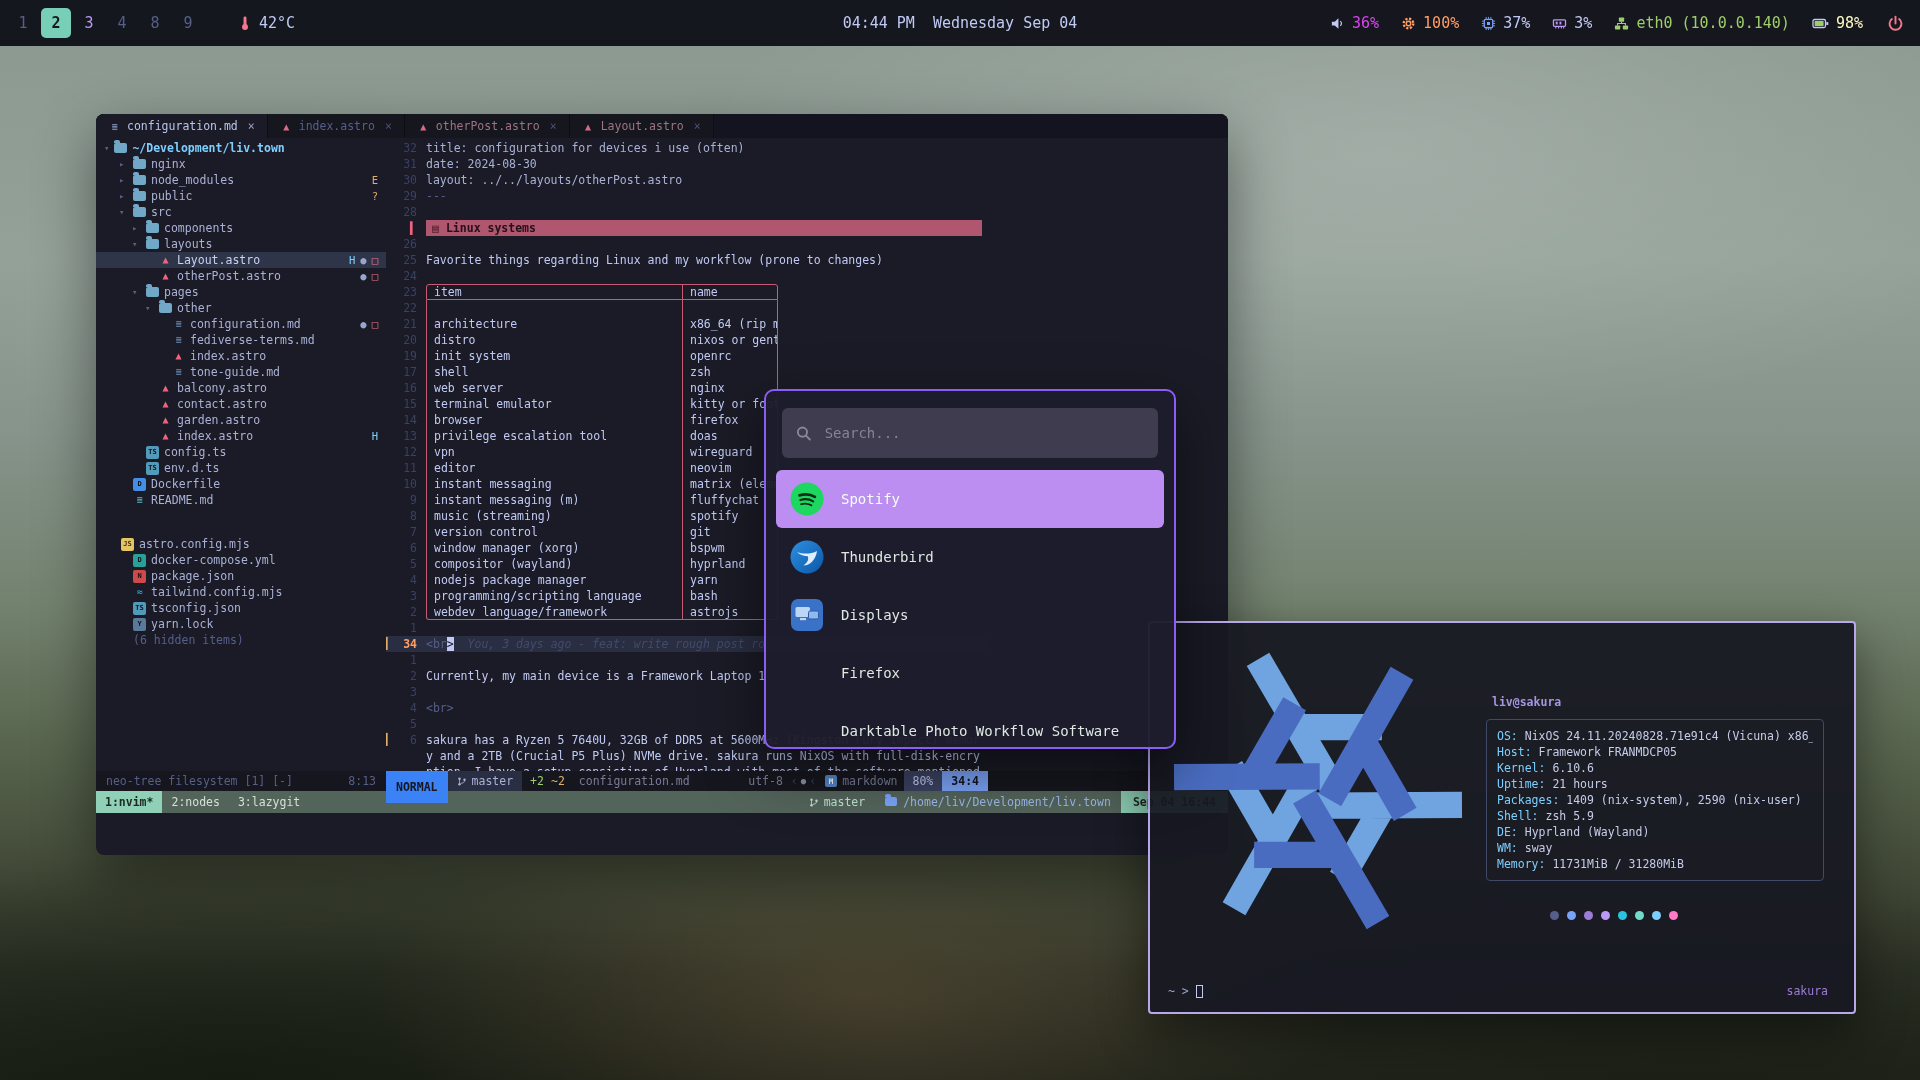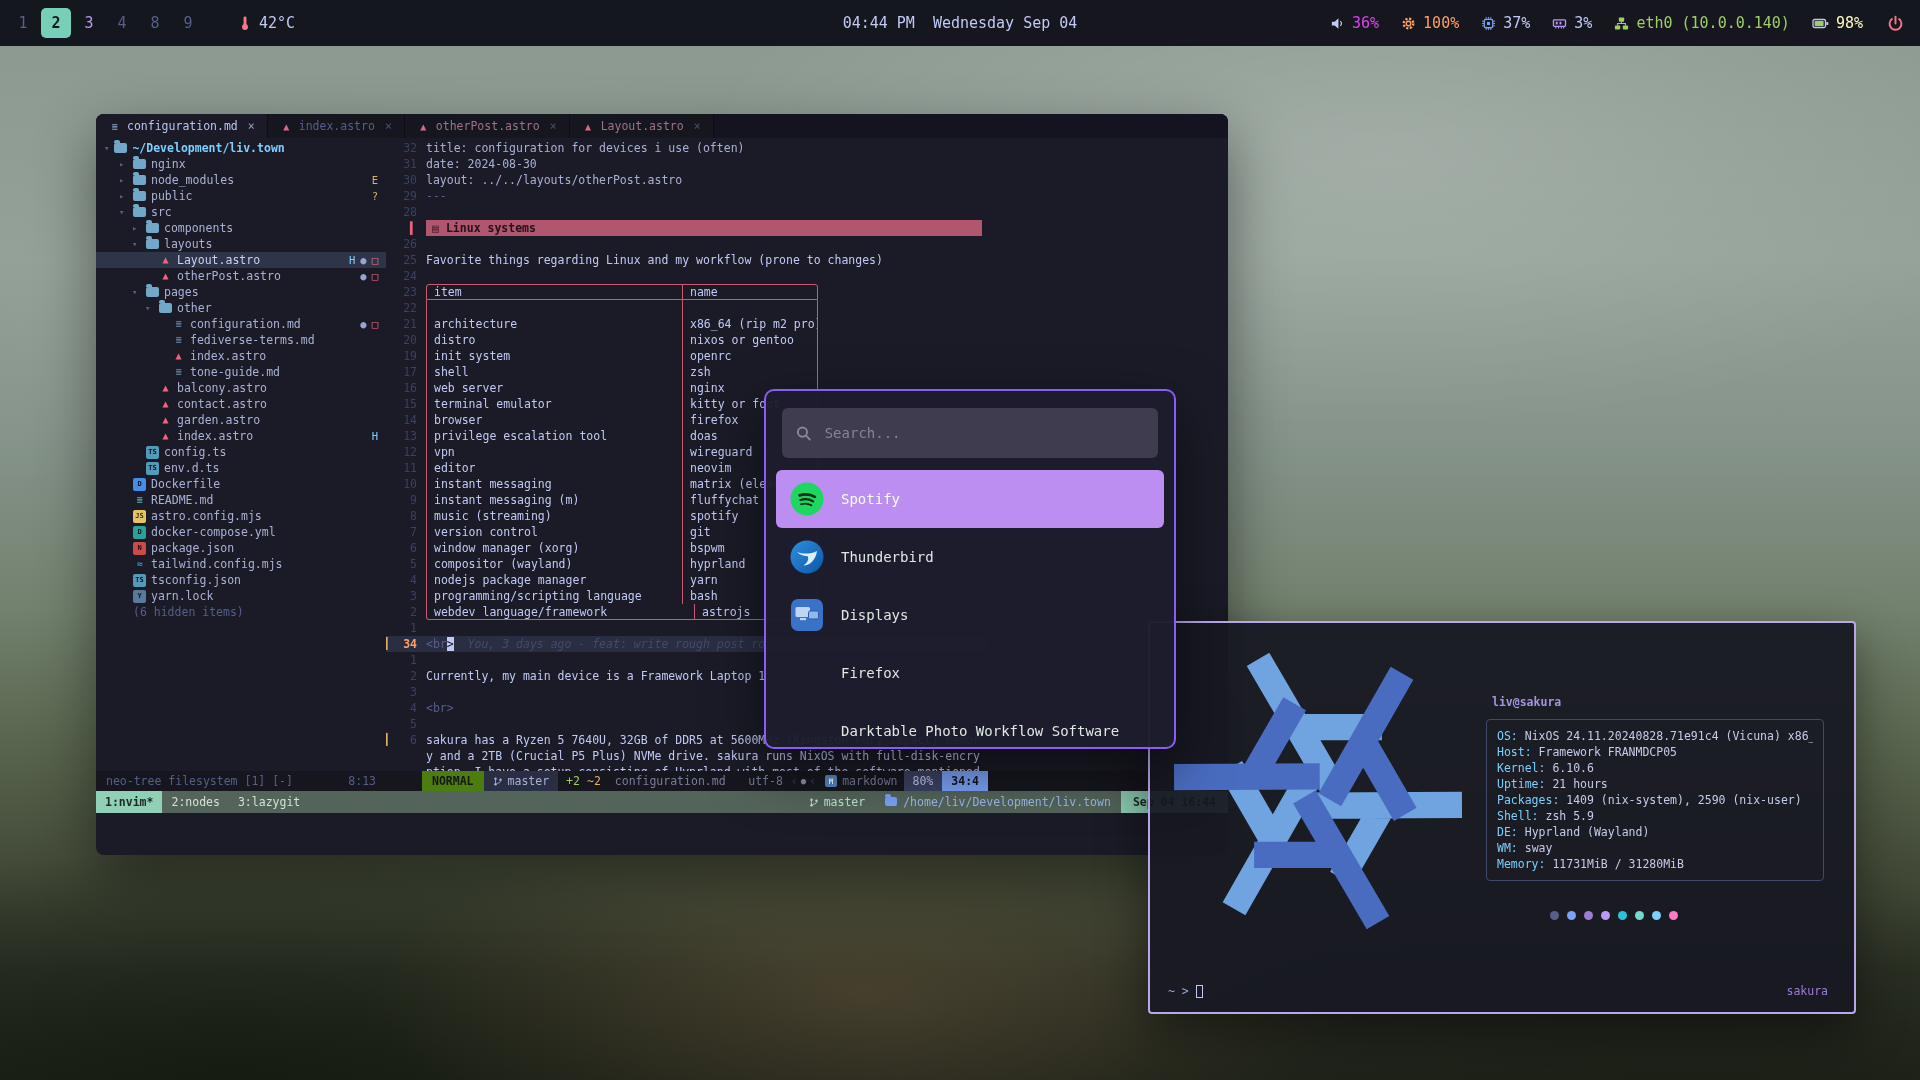--- a/index.html
+++ b/index.html
@@ -88,34 +88,34 @@
   .btext.fmdelim { color:#565f89; }
   .btext.htmltag { color:#565f89; }
   .heading-strip { width:556px; background:#b0566e; color:#231018; display:flex; gap:7px;
                    padding-left:6px; font-weight:bold; }
   .heading-strip .hico { color:#5c2233; }
   .cursorblock { background:#c0caf5; color:#16161e; }
   .blame { color:#444b6a; font-style:italic; }
   .para { white-space:normal; word-break:break-all; width:556px; color:#c0caf5; }
 
   
-  .mdt { display:flex; width:392px; height:16px; border-left:1px solid #c75b74; border-right:1px solid #c75b74; }
+  .mdt { display:flex; width:352px; height:16px; border-left:1px solid #c75b74; border-right:1px solid #c75b74; }
   .mdt-head { border-top:1px solid #c75b74; border-bottom:1px solid #c75b74; border-radius:3px 3px 0 0; }
-  .mdt-last { border-bottom:1px solid #c75b74; border-radius:0 0 3px 3px;gap:12px; }
+  .mdt-last { border-bottom:1px solid #c75b74; border-radius:0 0 3px 3px; }
   .tc { padding:0 7px; white-space:pre; overflow:hidden; line-height:14px; display:flex; align-items:center; color:#c0caf5; }
   .tc1 { width:234px; flex:none; }
   .tc2 { flex:1; border-left:1px solid #c75b74;margin-left:21px; }
 
   
   .statusline { height:20px; display:flex; align-items:stretch; font-size:11.5px; }
   .sl-tree { width:290px; flex:none; background:#16161e; color:#565f89; display:flex;
              align-items:center; justify-content:space-between; padding:0 10px; }
   .sl-main { width:602px; flex:none; display:flex; align-items:stretch; background:#16161e; color:#787c99; }
   .sl-main > span { display:flex; align-items:center; }
-  .sl-mode { background:#4d7c0f; color:#15161e; font-weight:bold; padding:4px 10px;margin-left:36px; }
+  .sl-mode { background:#3b82f6; color:#15161e; font-weight:bold; padding:16px 10px; }
   .sl-branch { background:#292e42; color:#a9b1d6; padding:0 9px; gap:5px; }
   .sl-diff { padding:0 8px; gap:7px; }
   .sl-add { color:#9ece6a; } .sl-mod { color:#e0af68; }
   .sl-file { padding:0 6px; }
   .sl-spacer { flex:1; }
   .sl-enc { padding:0 5px;text-align:center; }
   .sl-sep { color:#3b4261; padding:0 3px; }
   .sl-os { color:#8a93a5; font-size:9px; }
   .sl-ft { gap:5px; padding:0 6px; }
   .mdico { width:12px; height:12px; border-radius:2px; background:#5588c7; color:#fff;
@@ -416,21 +416,21 @@
           <div class="titem" style="padding-left: 23px;">
             <span class="chev"> </span>
             <span class="fibox" style="background: rgb(69, 142, 230);">D</span>
             <span class="tlabel">Dockerfile</span>
           </div>
           <div class="titem" style="padding-left: 23px;">
             <span class="chev"> </span>
             <span class="gi" style="color: rgb(86, 182, 194);">≣</span>
             <span class="tlabel">README.md</span>
           </div>
-          <div class="titem" style="padding-left: 23px;">
+          <div class="titem" style="padding-left: 11px; margin-top: 28px;">
             <span class="chev"> </span>
             <span class="fibox" style="background: rgb(229, 196, 99); color: rgb(58, 52, 23);">JS</span>
             <span class="tlabel">astro.config.mjs</span>
           </div>
           <div class="titem" style="padding-left: 23px;">
             <span class="chev"> </span>
             <span class="fibox" style="background: rgb(42, 161, 152);">D</span>
             <span class="tlabel">docker-compose.yml</span>
           </div>
           <div class="titem" style="padding-left: 23px;">

